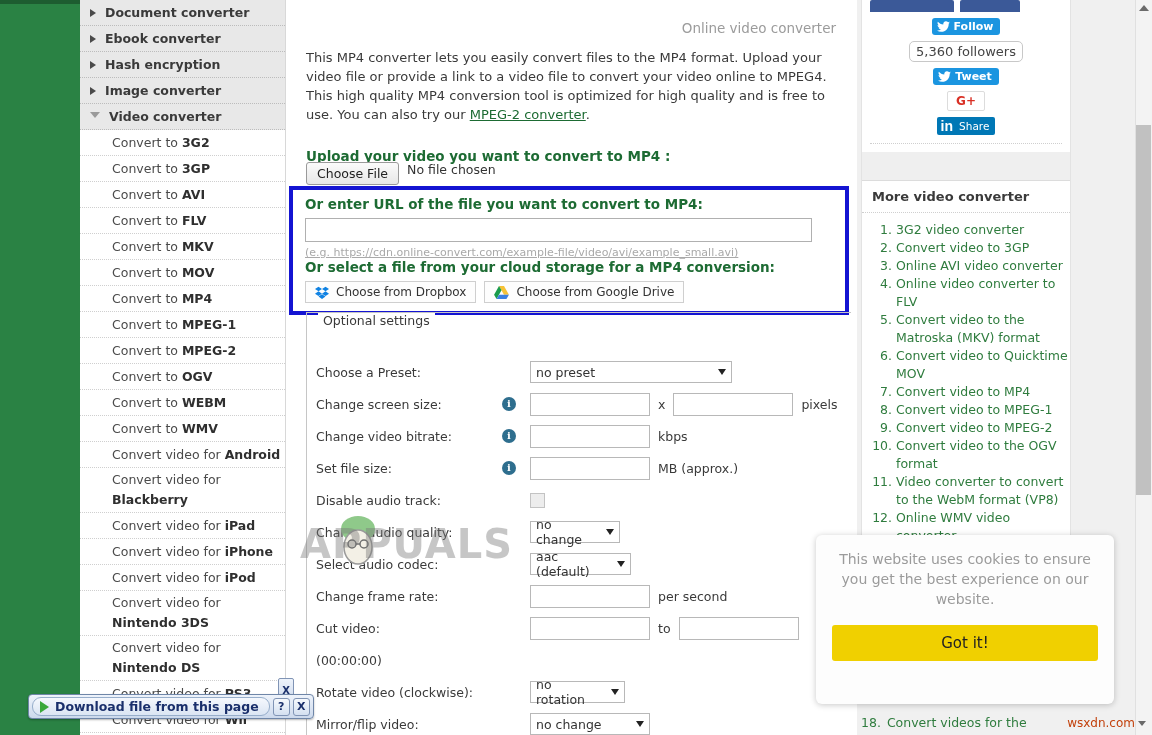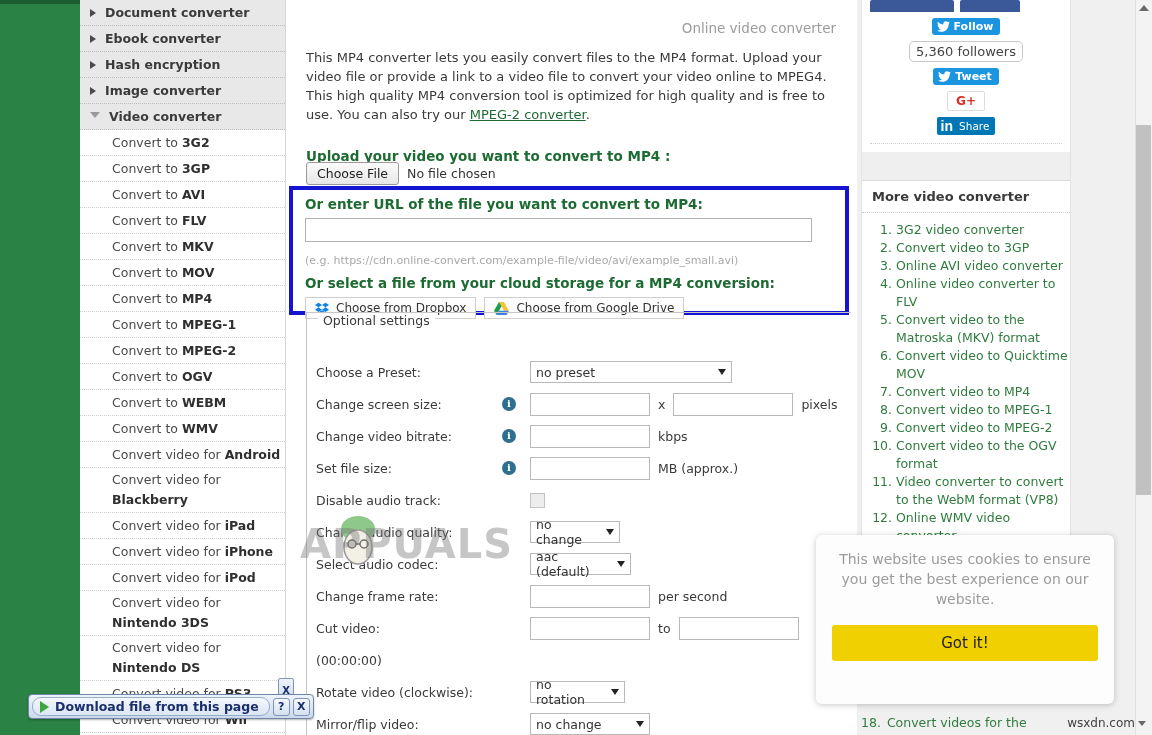--- a/index.html
+++ b/index.html
@@ -26,33 +26,33 @@
   .navitem.two{height:42px;line-height:20px;padding-top:2px;white-space:normal;}
   .navitem b{color:#2f2f2f;}
 
   
   #main{position:absolute;left:286px;top:0;width:570px;height:735px;background:#fff;overflow:hidden;}
   #pagetitle{position:absolute;right:20px;top:20px;color:#9b9b9b;font-size:13.5px;}
   #intro{position:absolute;left:20px;top:48px;width:525px;line-height:19px;color:#3a3a3a;font-size:13px;}
   #intro a{color:#1d6b33;text-decoration:underline;}
   .greenhead{color:#1d6b33;font-weight:bold;font-size:13.5px;}
   #uploadlabel{position:absolute;left:20px;top:142px;margin-top:6px;}
-  #filerow{position:absolute;left:20px;top:162px;display:flex;align-items:center;gap:8px;}
+  #filerow{position:absolute;left:20px;top:162px;display:flex;gap:8px;}
   #choosefile{border:1px solid #9a9a9a;background:linear-gradient(#fbfbfb,#e7e7e7);
               padding:3px 10px;font-size:12.5px;border-radius:3px;color:#222;cursor:pointer;}
   #nofile{font-size:12.5px;color:#333;}
 
   
   #urlbox{position:absolute;left:289px;top:186px;width:560px;height:129px;
           border:4px solid #1414d2;background:#ffffff;box-sizing:border-box;}
   #urlboxinner{position:relative;padding:6px 12px;}
   #urlinput{margin-top:6px;width:507px;height:24px;border:1px solid #b0b0b0;
             box-sizing:border-box;background:#fff;}
-  #urlhint{margin-top:12px;color:#a9a9a9;font-size:11px;}
-  #cloudlabel{margin-top:8px;}
+  #urlhint{margin-top:4px;color:#a9a9a9;font-size:11px;text-decoration:underline;}
+  #cloudlabel{}
   #cloudrow{margin-top:6px;display:flex;gap:8px;}
   .cloudbtn{display:flex;align-items:center;gap:7px;border:1px solid #cfcfcf;background:#fdfdfd;
             padding:3px 9px;font-size:12px;color:#333;cursor:pointer;}
   .dbx{width:14px;height:13px;position:relative;flex:0 0 auto;}
   .gdrv{width:15px;height:13px;flex:0 0 auto;}
 
   
   #optional{position:absolute;left:306px;top:312px;width:545px;height:430px;
             border:1px solid #c6c6c6;border-right:none;box-sizing:border-box;}
   #optlegend{position:absolute;left:318px;top:313px;background:#fff;padding:0 5px;
@@ -121,21 +121,21 @@
           color:#1a2f6b;font-weight:bold;font-size:10px;display:flex;align-items:center;justify-content:center;}
 
   
   #sbtrack{position:absolute;left:1135px;top:0;width:17px;height:735px;background:#f3f3f3;border-left:1px solid #e0e0e0;}
   #sbup{position:absolute;left:1139px;top:5px;width:0;height:0;
         border-left:5px solid transparent;border-right:5px solid transparent;border-bottom:6px solid #6b6b6b;}
   #sbthumb{position:absolute;left:1136px;top:125px;width:15px;height:370px;background:#c1c1c1;cursor:pointer;}
 
   
   #wsxdn{position:absolute;right:6px;bottom:5px;display:flex;align-items:center;gap:3px;
-         color:#404040;font-size:12px;}
+         color:#c2410c;font-size:12px;}
   #wsxdn .wc{width:0;height:0;border-left:4px solid transparent;border-right:4px solid transparent;border-top:5px solid #6a6a6a;}
   #appuals{position:absolute;left:300px;top:515px;width:215px;height:55px;pointer-events:none;}
   #appuals .atxt{position:absolute;left:0;top:6px;font-size:40px;font-weight:bold;
                  color:rgba(120,120,120,.42);letter-spacing:1px;font-family:"DejaVu Sans",sans-serif;}
   #appuals .head{position:absolute;left:33px;top:0px;}
 </style>
 </head>
 <body>
 
 <div id="greenband"></div>

